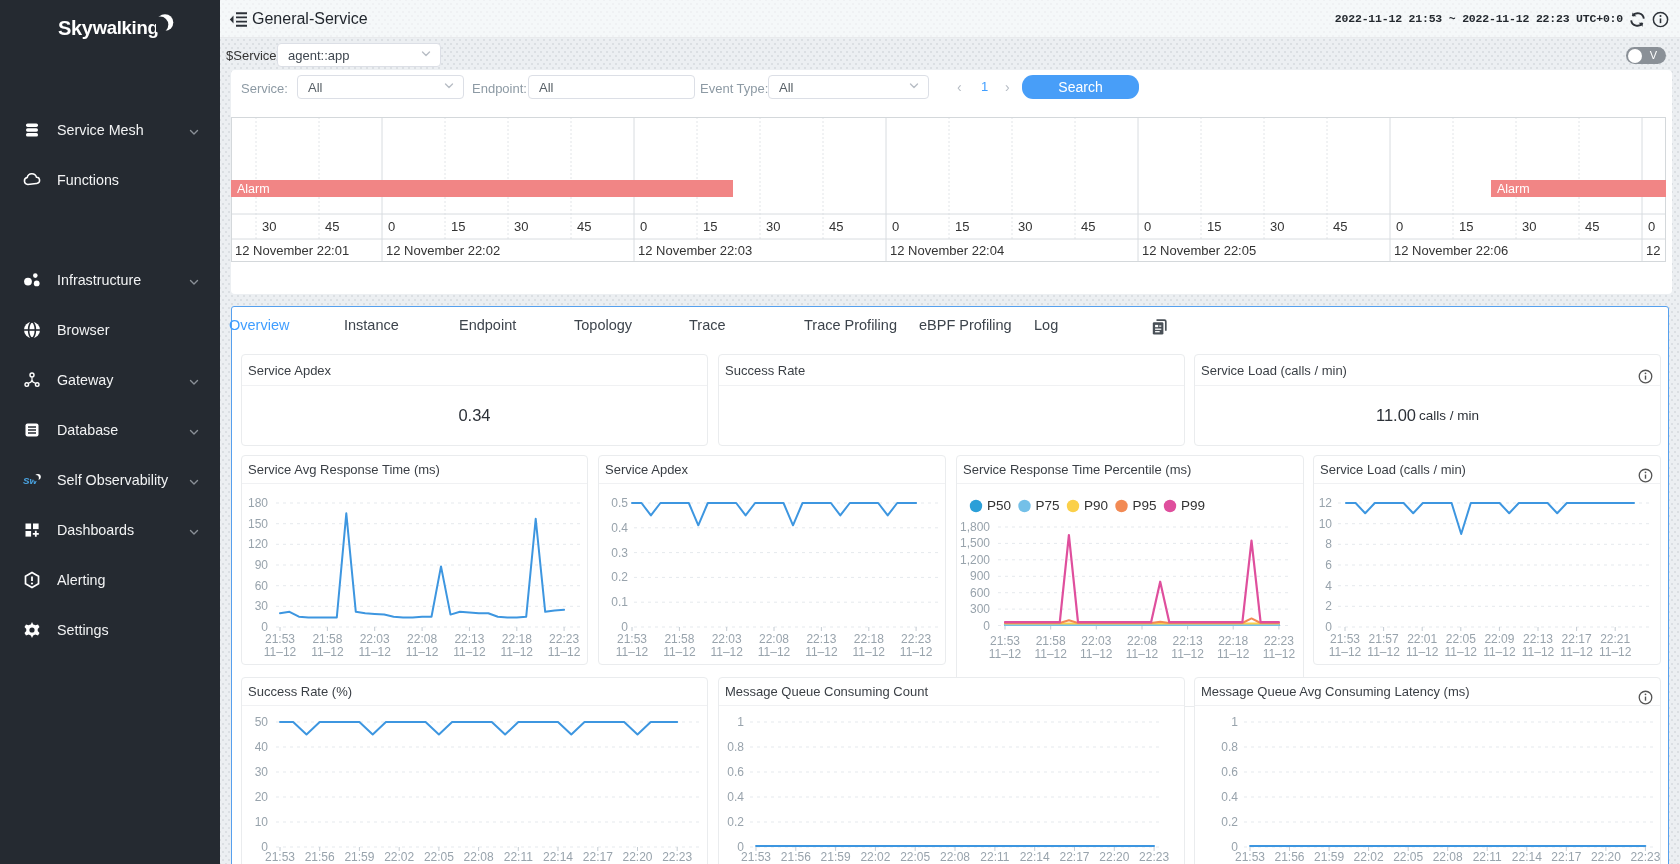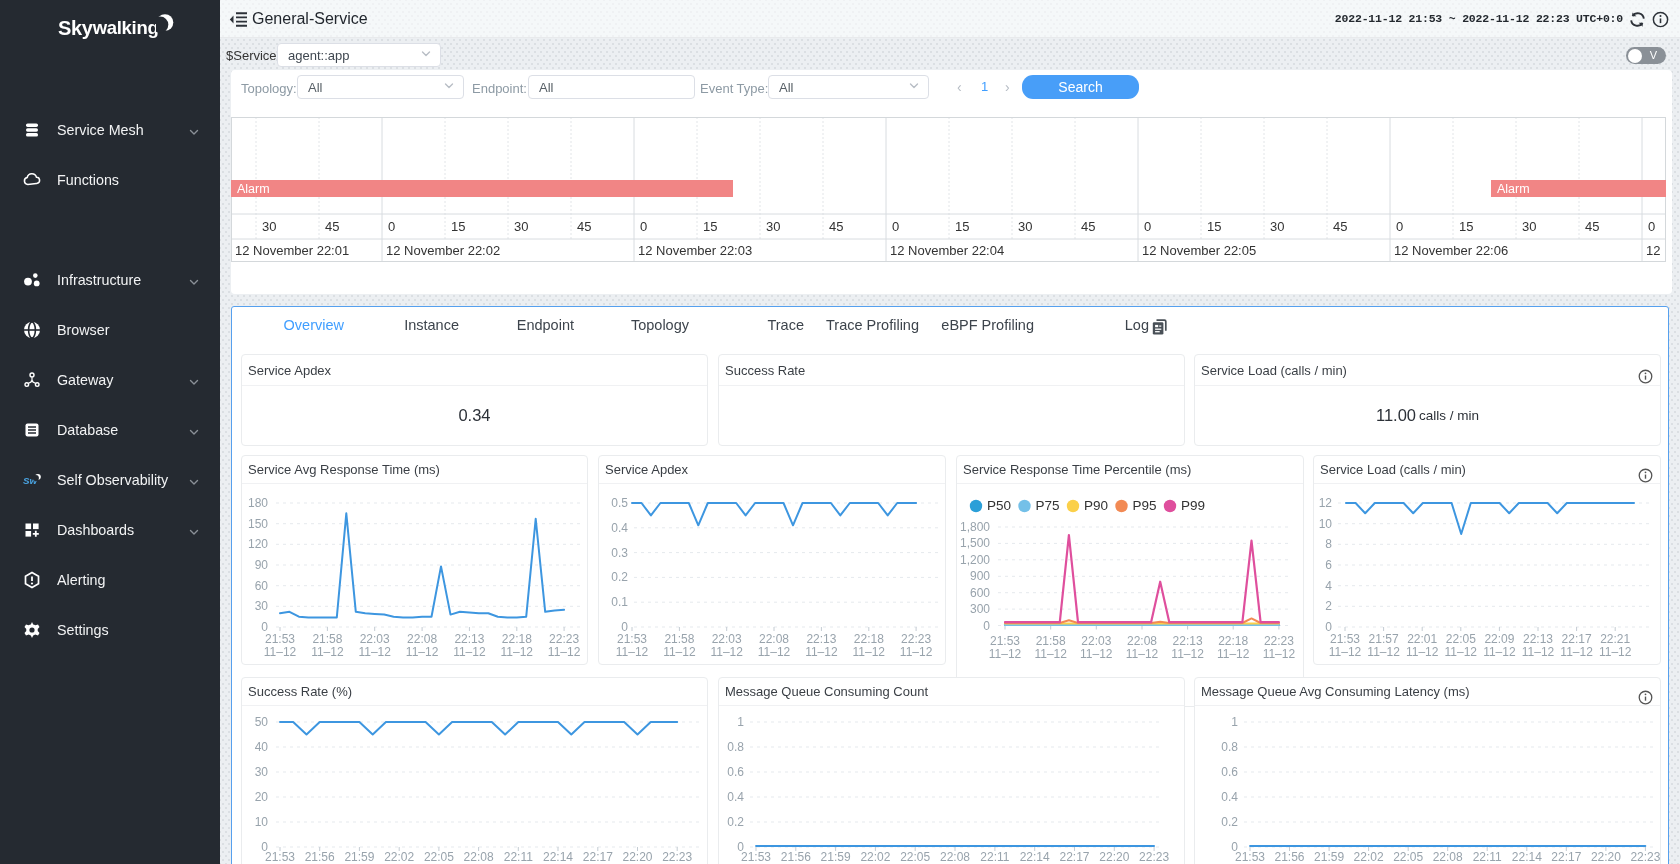--- a/index.html
+++ b/index.html
@@ -14,21 +14,21 @@
 #topbar { position:absolute; left:0; top:0; width:100%; height:38px; background:rgba(252,253,254,0.6); border-bottom:1px solid #e8eaec; }
 #topbar .title { position:absolute; left:32px; top:10px; font-size:16px; color:#22272e; }
 #topbar .time { position:absolute; right:57px; top:12px; font-family:"Liberation Mono",monospace; font-size:11.5px; font-weight:bold; color:#24292f; letter-spacing:-0.2px; }
 #svcbar { position:absolute; left:0; top:38px; width:100%; height:33px; }
 #svcbar .lbl { position:absolute; left:6px; top:10px; font-size:13px; color:#333; }
 .selbox { position:absolute; background:#fff; border:1px solid #dcdfe6; border-radius:4px; font-size:13px; color:#575f66; }
 .selbox .txt { position:absolute; left:10px; top:50%; transform:translateY(-50%); }
 .selbox .chev { position:absolute; right:8px; top:50%; transform:translateY(-50%); }
 #whitewrap { position:absolute; left:11px; top:70px; width:1441px; height:224px; background:#fff; border-radius:4px; }
 #mainpanel { position:absolute; left:11px; top:306px; width:1438px; height:600px; background:#fff; border:1px solid #56a0ee; border-radius:3px; }
-.tab { position:absolute; top:317px; width:115px; text-align:right; font-size:14.5px; color:#3d444c; }
+.tab { position:absolute; top:317px; width:115px; text-align:left; font-size:14.5px; color:#3d444c; }
 .tab.active { color:#409eff; }
 .filterlbl { position:absolute; font-size:13px; color:#8d9aa4; }
 .scard { position:absolute; background:#fff; border:1px solid #eaecee; border-radius:4px; }
 .scard-h { position:relative; height:31px; line-height:31px; padding-left:6px; font-size:13px; color:#3a3f45; border-bottom:1px solid #f0f1f3; }
 .scard-v { height:59px; display:flex; align-items:center; justify-content:center; color:#2c3138; }
 .big { font-size:16.5px; }
 .unit { font-size:13.5px; margin-left:3px; }
 .ccard { position:absolute; background:#fff; border:1px solid #eaecee; border-radius:4px; }
 .ccard-h { position:relative; height:28px; line-height:28px; padding-left:6px; font-size:13px; color:#3a3f45; border-bottom:1px solid #f0f1f3; }
 #toggle { position:absolute; right:14px; top:47px; width:40px; height:17px; background:#8a9097; border-radius:9px; }
@@ -66,21 +66,21 @@
               <path d="M2.5 4.5L6 8l3.5-3.5" stroke="#b8bec5" stroke-width="1.4" fill="none" stroke-linecap="round" stroke-linejoin="round"></path>
             </svg></span>
         </div>
       <div id="toggle" style="top:9px">
           <span class="knob"></span>
           <span class="v">V</span>
         </div>
     </div>
     <div id="whitewrap"></div>
     <div id="mainpanel"></div>
-    <span class="filterlbl" style="left:21px;top:81px">Topology:</span>
+    <span class="filterlbl" style="left:21px;top:81px">Service:</span>
     <div class="selbox" style="left:77px;top:75px;width:167px;height:24px">
         <span class="txt">All</span>
         <span class="chev"><svg width="12" height="12" viewBox="0 0 12 12">
             <path d="M2.5 4.5L6 8l3.5-3.5" stroke="#b8bec5" stroke-width="1.4" fill="none" stroke-linecap="round" stroke-linejoin="round"></path>
           </svg></span>
       </div>
     <span class="filterlbl" style="left:252px;top:81px">Endpoint:</span>
     <div class="selbox" style="left:308px;top:75px;width:167px;height:24px">
         <span class="txt">All</span>
       </div>

